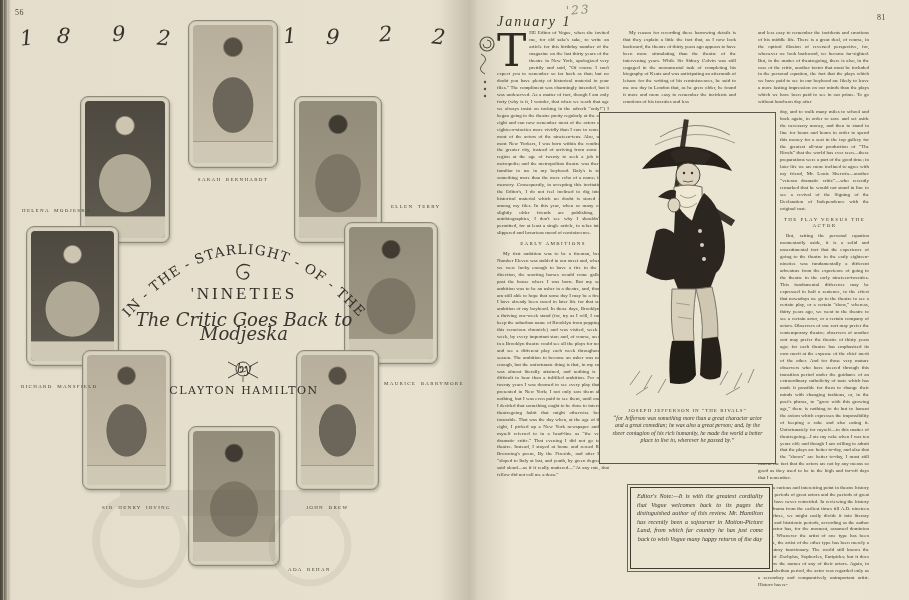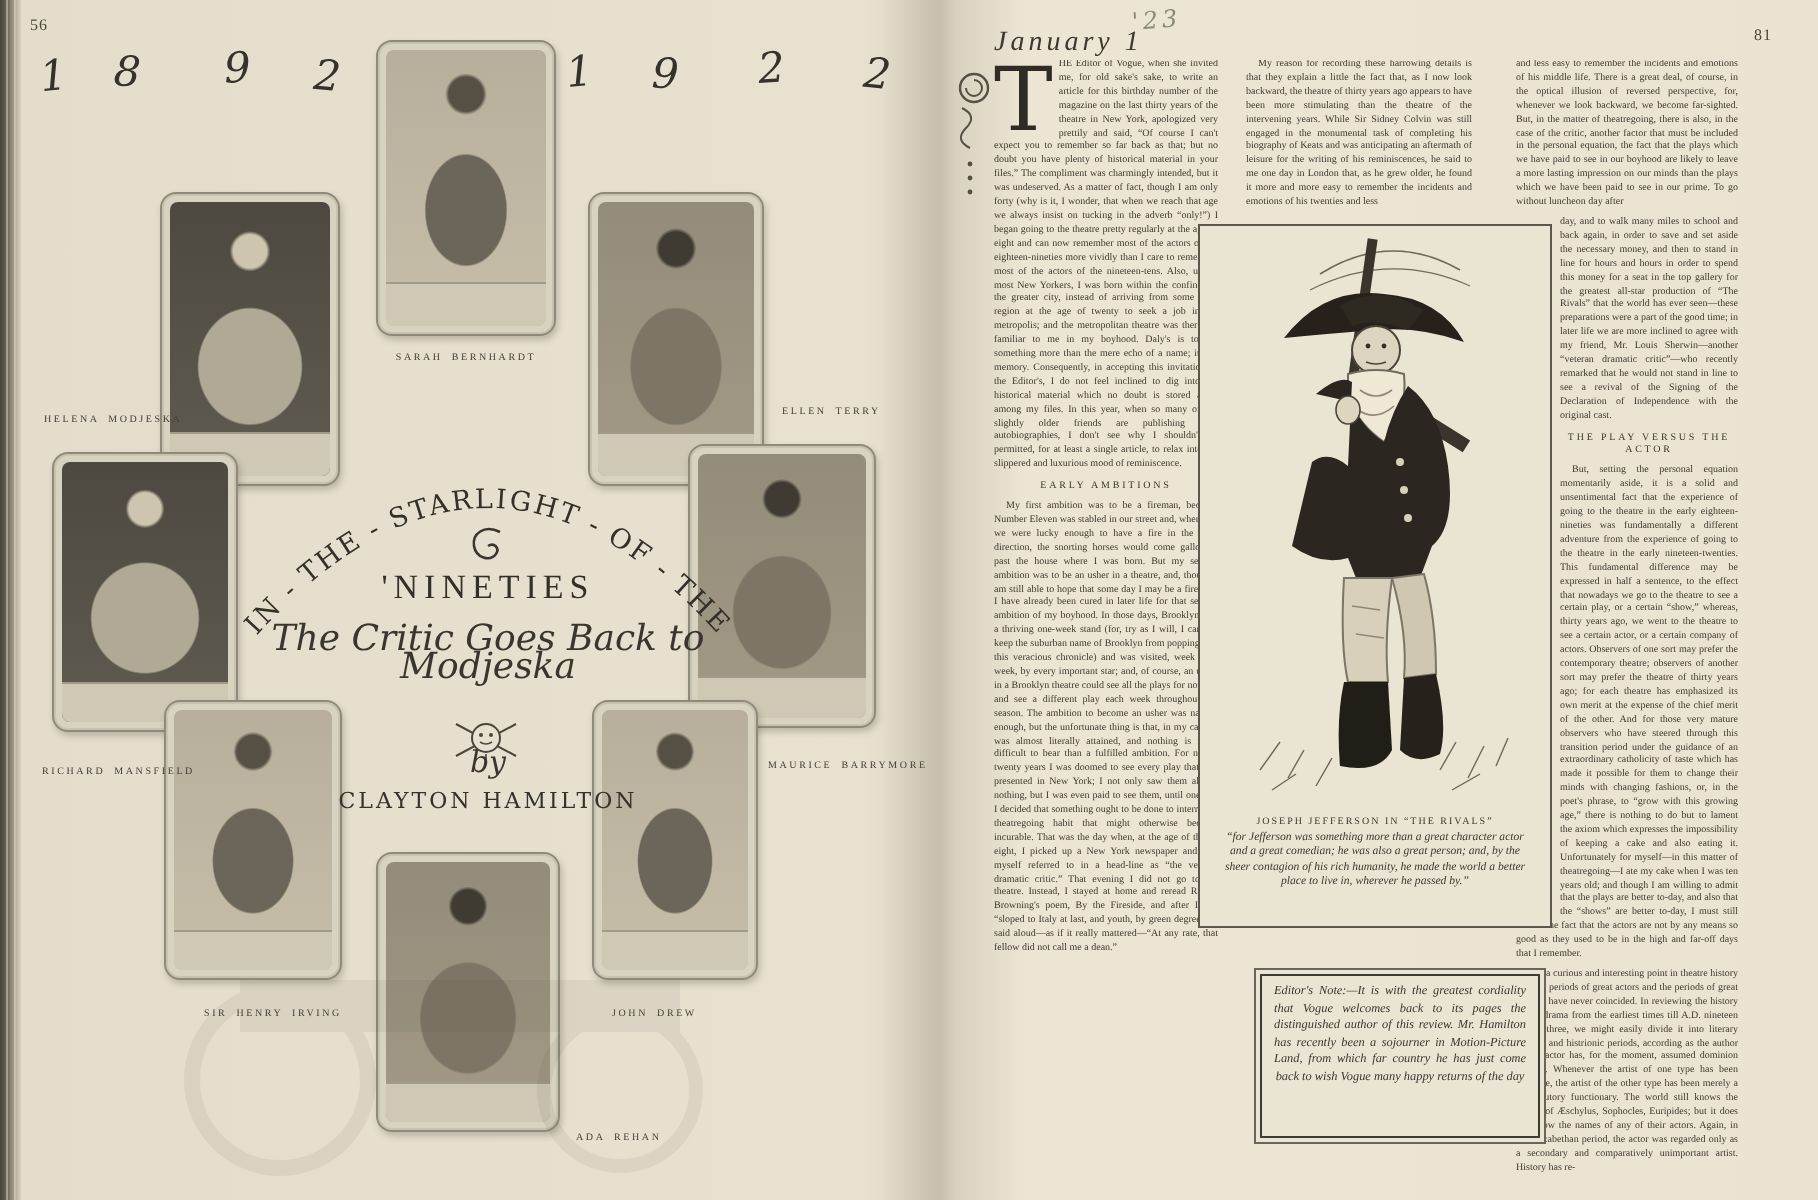--- a/index.html
+++ b/index.html
@@ -131,22 +131,22 @@
   <svg class="abs" style="left:222px;top:358px" width="42" height="26" viewBox="0 0 42 26">
     <line x1="6" y1="4" x2="36" y2="20" stroke="#4a463c" stroke-width="1"></line>
     <line x1="36" y1="4" x2="6" y2="20" stroke="#4a463c" stroke-width="1"></line>
     <circle cx="21" cy="11" r="7" fill="#e8e1d0" stroke="#4a463c" stroke-width="1"></circle>
     <circle cx="18.5" cy="9.5" r="1" fill="#4a463c"></circle>
     <circle cx="23.5" cy="9.5" r="1" fill="#4a463c"></circle>
     <path d="M18,13 Q21,15 24,13" fill="none" stroke="#4a463c" stroke-width=".8"></path>
     <line x1="21" y1="19" x2="21" y2="24" stroke="#4a463c" stroke-width=".8"></line>
   </svg>
 
-  <div class="abs script" style="left:170px;top:372px;width:148px;font-size:15px">by</div>
-  <div class="abs" id="byline-name" style="left:150px;top:394px;width:188px">CLAYTON HAMILTON</div>
+  <div class="abs script" style="left:170px;top:362px;width:148px;font-size:12px">by</div>
+  <div class="abs" id="byline-name" style="left:150px;top:384px;width:188px">CLAYTON HAMILTON</div>
 
   <svg class="abs ghost" style="left:60px;top:470px" width="330" height="120" viewBox="0 0 330 120">
     <circle cx="80" cy="70" r="44" fill="none" stroke="#4a463c" stroke-width="8"></circle>
     <circle cx="250" cy="75" r="38" fill="none" stroke="#4a463c" stroke-width="7"></circle>
     <rect x="60" y="20" width="220" height="26" fill="#4a463c"></rect>
   </svg>
 
   <span class="abs" id="date-header" style="left:497px;top:14px">January 1</span>
   <span class="abs" id="hand-note" style="left:566px;top:3px">'23</span>
   <span class="abs pagenum" style="left:877px;top:13px">81</span>

